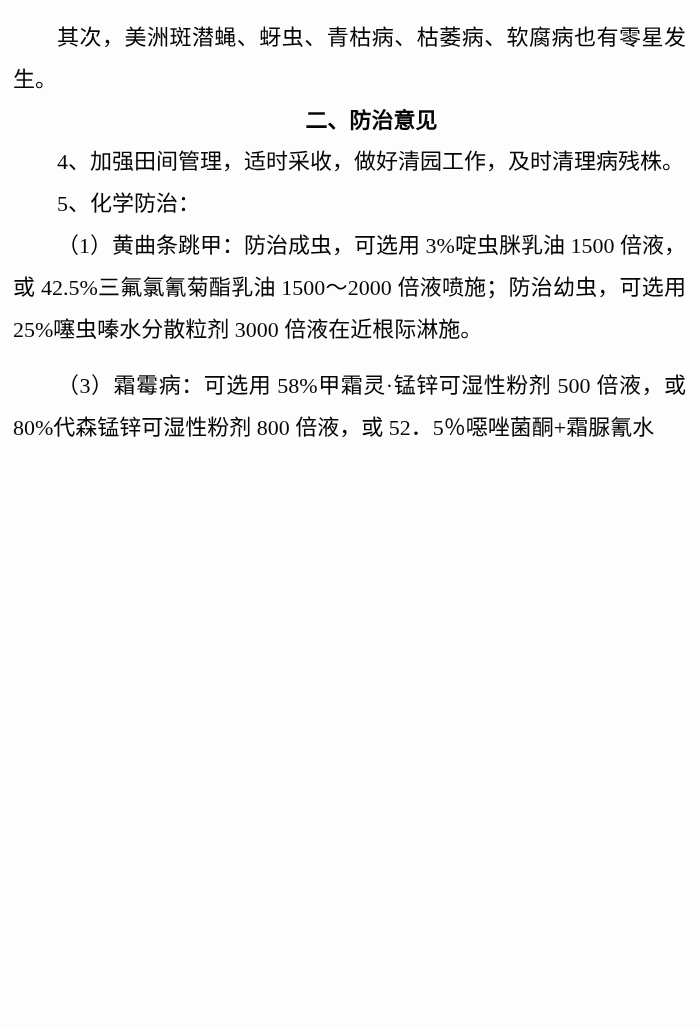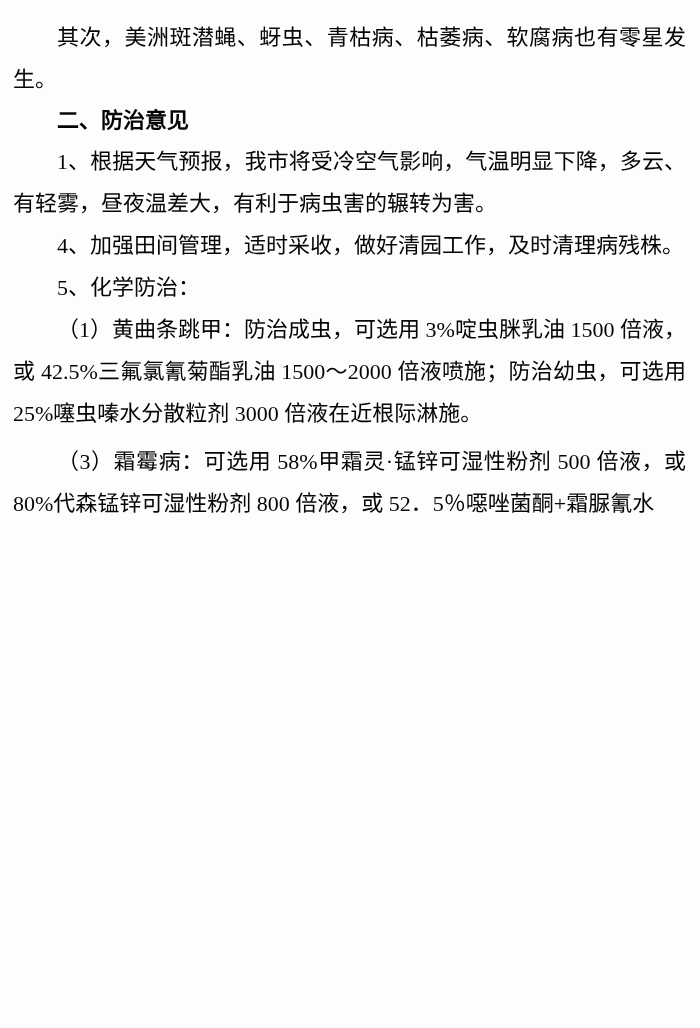--- a/index.html
+++ b/index.html
@@ -30,31 +30,31 @@
     text-indent: 2em;
     word-break: break-all;
     -webkit-font-smoothing: none;
   }
   .heading {
     font-weight: bold;
     margin: 0;
     font-size: 22px;
     line-height: 40px;
     text-indent: 2em;
+    text-align: center;
   }
   .sub-gap {
-    margin-top: 6px;
+    margin-top: 14px;
   }
 </style>
 </head>
 <body>
 
 <div class="page">
   <div class="content">
     <p class="para">其次，美洲斑潜蝇、蚜虫、青枯病、枯萎病、软腐病也有零星发生。</p>
     <p class="heading">二、防治意见</p>
-    <p class="para">1、根据天气预报，我市将受冷空气影响，气温明显下降，多云、有轻雾，昼夜温差大，有利于病虫害的辗转为害。</p>
     <p class="para">4、加强田间管理，适时采收，做好清园工作，及时清理病残株。</p>
     <p class="para">5、化学防治：</p>
     <p class="para">（1）黄曲条跳甲：防治成虫，可选用 3%啶虫脒乳油 1500 倍液，或 42.5%三氟氯氰菊酯乳油 1500～2000 倍液喷施；防治幼虫，可选用 25%噻虫嗪水分散粒剂 3000 倍液在近根际淋施。</p>
     <p class="para sub-gap">（3）霜霉病：可选用 58%甲霜灵·锰锌可湿性粉剂 500 倍液，或 80%代森锰锌可湿性粉剂 800 倍液，或 52．5％噁唑菌酮+霜脲氰水</p>
   </div>
 </div>
 
 </body></html>

